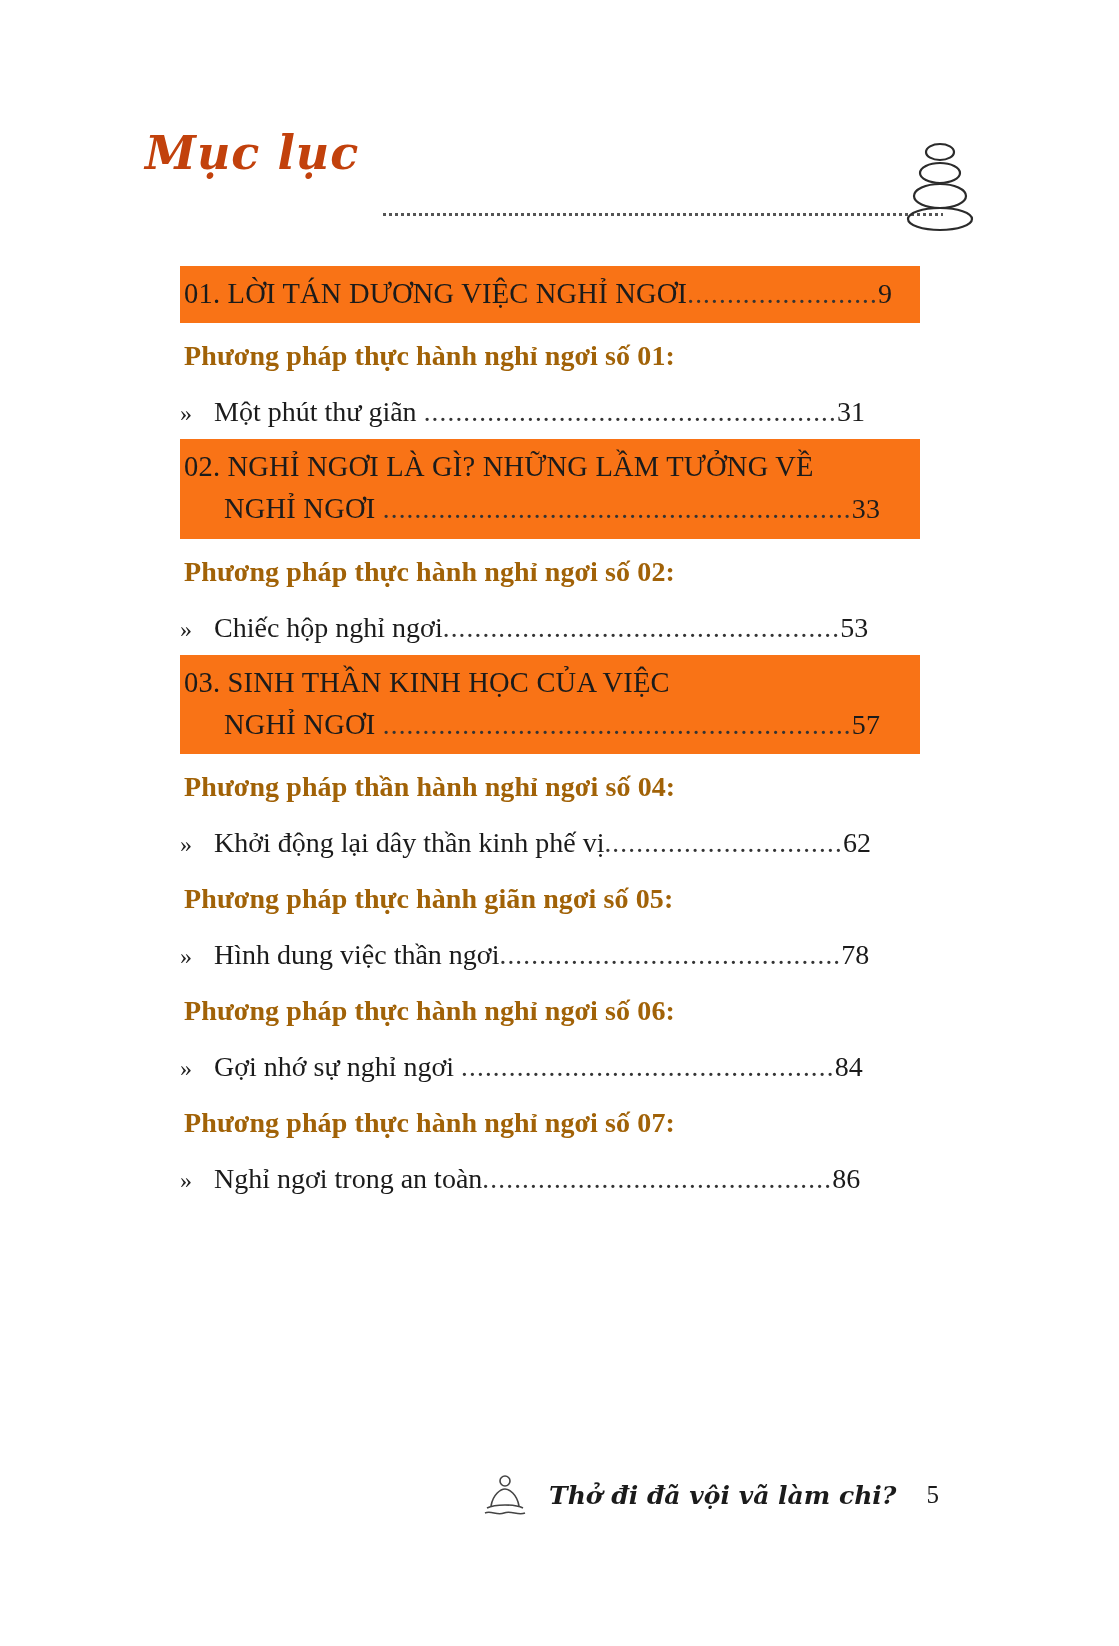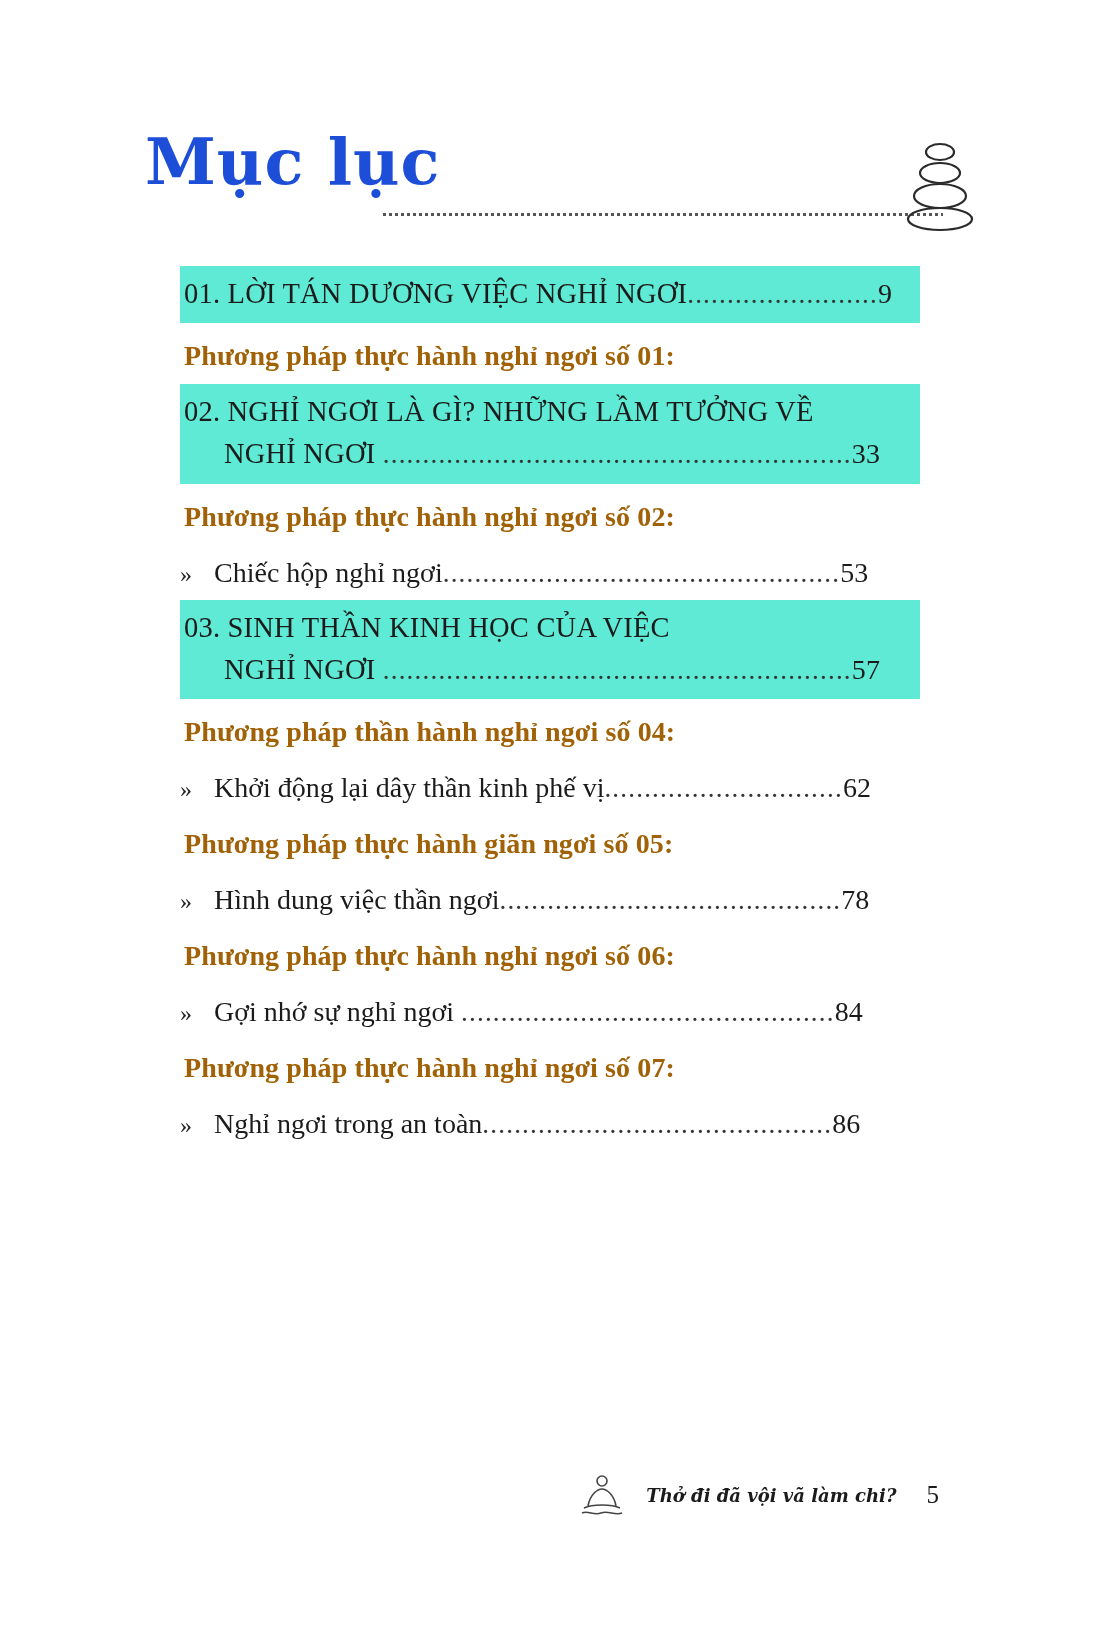--- a/index.html
+++ b/index.html
@@ -28,24 +28,25 @@
     left: 145px;
     top: 130px;
     width: 830px;
     height: 120px;
   }
   .toc-title {
     position: absolute;
     left: 0;
     top: 0;
     font-family: "DejaVu Serif", serif;
-    font-size: 64px;
+    font-style: italic;
+    font-size: 46px;
     font-weight: 600;
     letter-spacing: 1px;
-    color: #1d4ed8;
+    color: #c2410c;
     line-height: 1;
     white-space: nowrap;
   }
   .title-underline {
     position: absolute;
     left: 238px;
     top: 83px;
     width: 560px;
     height: 3px;
     background: repeating-linear-gradient(to right,
@@ -65,21 +66,21 @@
     left: 180px;
     top: 266px;
     width: 740px;
   }
   .row {
     position: relative;
     box-sizing: border-box;
   }
   
   .row.chapter {
-    background: #5eead4;
+    background: #f97316;
     padding: 9px 14px 10px 4px;
     margin-bottom: 4px;
   }
   .row.chapter .line {
     font-size: 28.5px;
     letter-spacing: 0.2px;
     color: #1b1b1b;
     line-height: 1.34;
     display: block;
   }
@@ -138,21 +139,21 @@
     right: 180px;
     bottom: 0;
     display: flex;
     align-items: center;
     gap: 16px;
   }
   .footer-text {
     font-family: "DejaVu Serif", serif;
     font-style: italic;
     font-weight: bold;
-    font-size: 18px;
+    font-size: 25px;
     color: #1b1b1b;
   }
   .footer-page {
     font-family: "Liberation Serif", serif;
     font-size: 25px;
     color: #1b1b1b;
     margin-left: 14px;
   }
   .footer-icon { width: 56px; height: 46px; }
 </style>
@@ -177,20 +178,23 @@
   <div class="toc-list">
 
     <div class="row chapter">
       <span class="line"><span class="txt">01. LỜI TÁN DƯƠNG VIỆC NGHỈ NGƠI</span><span class="leader">........................</span><span class="pagenum">9</span></span>
     </div>
 
     <div class="row method">
       <span class="txt">Phương pháp thực hành nghỉ ngơi số 01:</span>
     </div>
 
+    <div class="row entry">
+      <span class="rowline"><span class="bullet">»</span><span class="txt">Một phút thư giãn </span><span class="leader">....................................................</span><span class="pagenum">31</span></span>
+    </div>
 
     <div class="row chapter">
       <span class="line rowline"><span class="txt">02. NGHỈ NGƠI LÀ GÌ? NHỮNG LẦM TƯỞNG VỀ</span></span>
       <span class="line rowline wrap2"><span class="txt">NGHỈ NGƠI </span><span class="leader">...........................................................</span><span class="pagenum">33</span></span>
     </div>
 
     <div class="row method">
       <span class="txt">Phương pháp thực hành nghỉ ngơi số 02:</span>
     </div>
 

